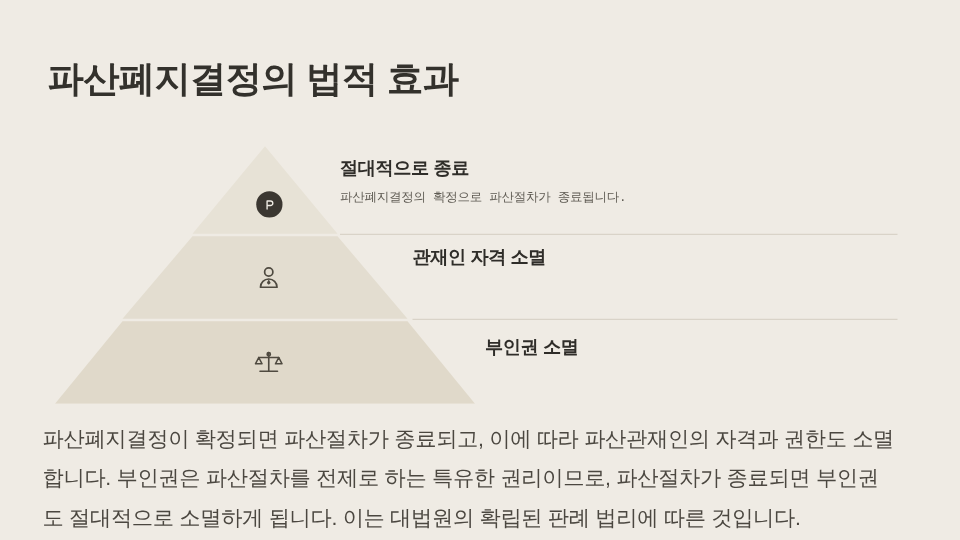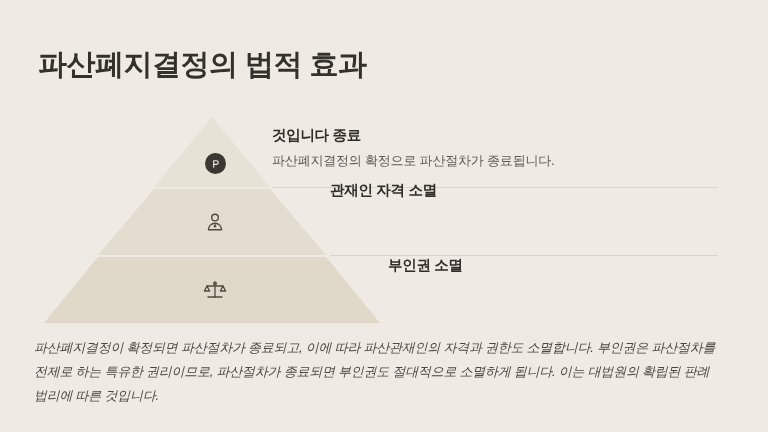--- a/index.html
+++ b/index.html
@@ -75,61 +75,61 @@
     justify-content: center;
   }
 
   
   .tier-row {
     position: absolute;
     left: 272px;
     right: 34px;
   }
   #row-tier-1 { top: 126px; }
-  #row-tier-2 { top: 181px; left: 330px; }
-  #row-tier-3 { top: 256px; left: 388px; }
+  #row-tier-2 { top: 197px; left: 330px; }
+  #row-tier-3 { top: 269px; left: 388px; }
 
   .tier-heading {
     font-size: 14.5px;
     font-weight: 700;
     color: #2f2d29;
     letter-spacing: -0.3px;
     margin: 0 0 9px 0;
     line-height: 1.25;
   }
   .tier-desc {
-    font-size: 13px;
+    font-size: 10px;
     font-weight: 400;
     color: #5e5a52;
     letter-spacing: -0.2px;
     line-height: 1.3;
     margin: 0;
+    font-family: Liberation Mono, monospace;
   }
 
   
   .row-divider {
     position: absolute;
     height: 1px;
     background: #d9d3c8;
   }
   #divider-1 { left: 272px; right: 34px; top: 187px; }
   #divider-2 { left: 330px; right: 34px; top: 255px; }
 
   
   #footer-note {
     position: absolute;
     left: 34px;
     right: 34px;
     top: 336px;
-    font-size: 13px;
+    font-size: 17px;
     line-height: 1.85;
     color: #4b4740;
     letter-spacing: -0.25px;
     text-align: left;
-    font-style: italic;
   }
 </style>
 </head>
 <body>
 
 <div id="slide">
 
   <div id="page-title">파산폐지결정의 법적 효과</div>
 
   <div id="pyramid">
@@ -167,21 +167,21 @@
       <circle cx="12" cy="5.4" r="1.3"></circle>
       <path d="M4 8 l-2.6 5 h5.2 Z"></path>
       <path d="M20 8 l-2.6 5 h5.2 Z"></path>
     </svg>
   </div>
 
   <div class="row-divider" id="divider-1"></div>
   <div class="row-divider" id="divider-2"></div>
 
   <div class="tier-row" id="row-tier-1">
-    <p class="tier-heading">것입니다 종료</p>
+    <p class="tier-heading">절대적으로 종료</p>
     <p class="tier-desc">파산폐지결정의 확정으로 파산절차가 종료됩니다.</p>
   </div>
 
   <div class="tier-row" id="row-tier-2">
     <p class="tier-heading">관재인 자격 소멸</p>
   </div>
 
   <div class="tier-row" id="row-tier-3">
     <p class="tier-heading">부인권 소멸</p>
   </div>

